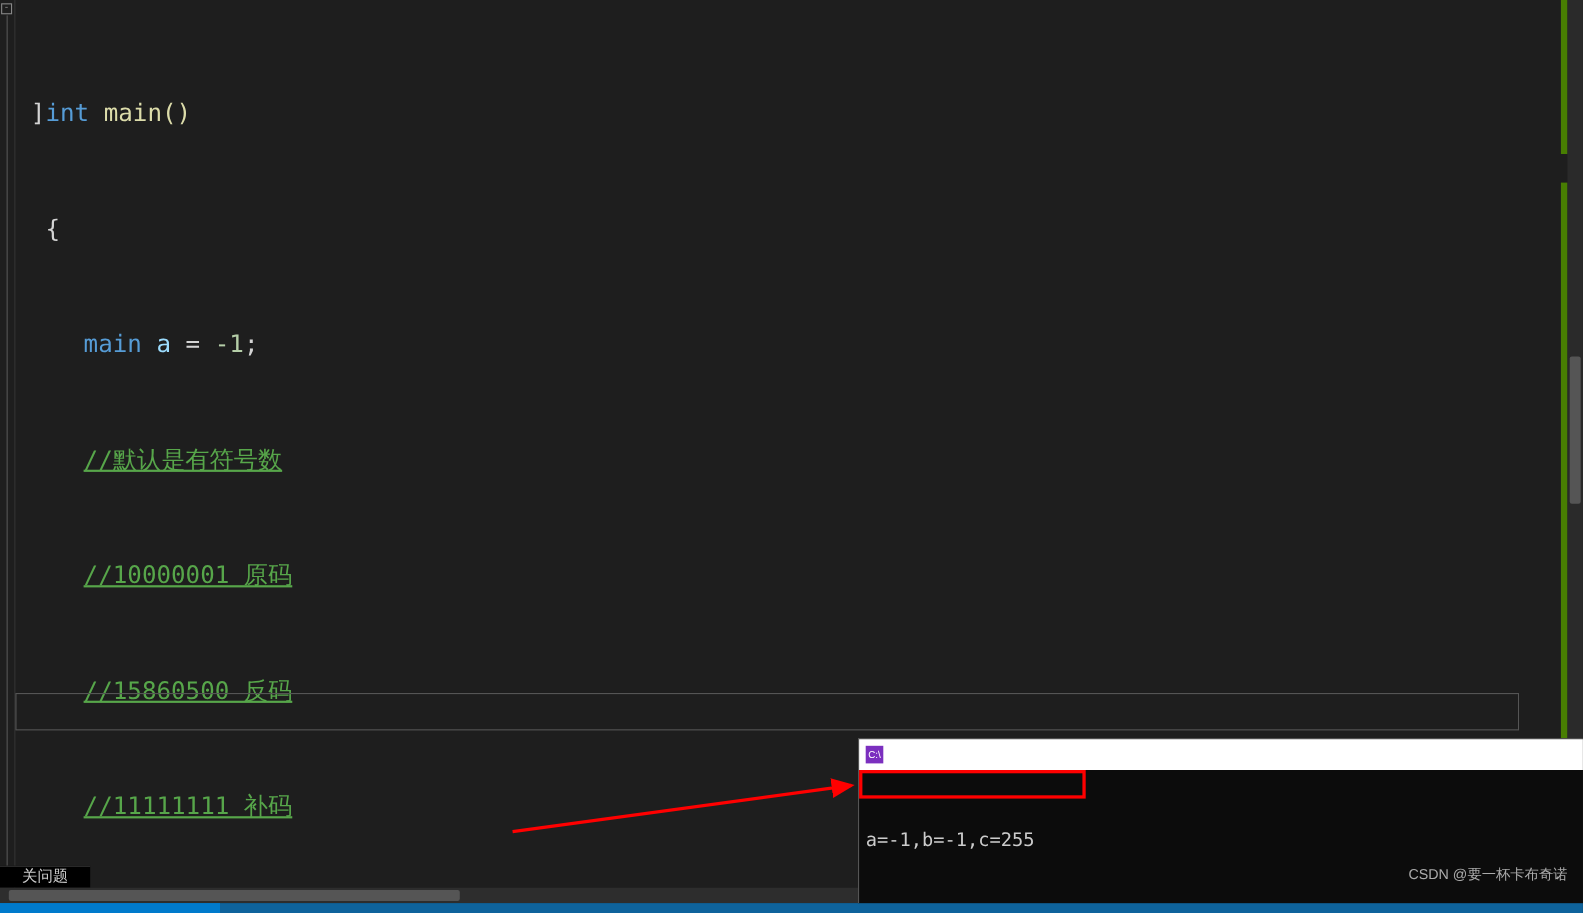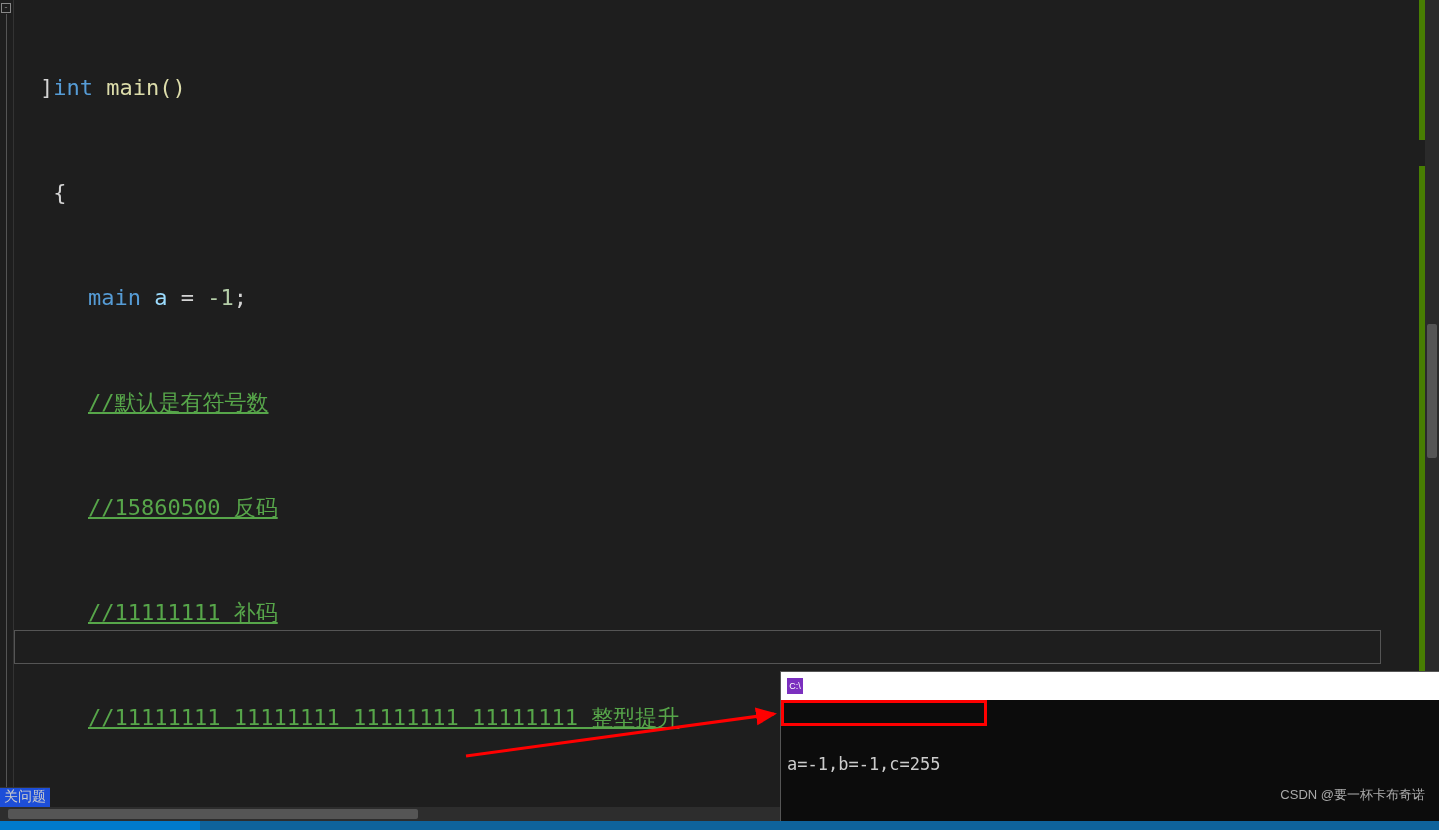--- a/index.html
+++ b/index.html
@@ -9,25 +9,24 @@
   font-size: 22px;
   width: 1439px;
   height: 830px;
   overflow: hidden;
   position: relative;
 }
 .editor {
   position: absolute;
   top: 0; left: 0; right: 0; bottom: 0;
   padding-left: 18px;
-  padding-top: 0;
+  padding-top: 16px;
   color: #d4d4d4;
   line-height: 35px;
   white-space: pre;
-  margin-left: 12px;
 }
 .gutter {
   position: absolute;
   top: 0; left: 0; bottom: 0;
   width: 14px;
   background: #1e1e1e;
   border-right: 1px solid #333;
 }
 .collapse-marker {
   position: absolute;
@@ -112,24 +111,24 @@
   background: #0e639c;
 }
 .status-blue {
   position: absolute; left: 0; height: 100%; width: 200px;
   background: #007acc;
 }
 .issues-tab {
   position: absolute;
   left: 0; bottom: 23px;
   height: 20px;
-  padding: 0 4px;
+  padding: 0 20px;
   font-size: 14px;
   color: #ccc;
-  background: #1d4ed8;
+  background: #000000;
   border-top: 1px solid #333;
 }
 .console-window {
   position: absolute;
   right: 0;
   bottom: 9px;
   width: 659px;
   height: 150px;
   background: #0c0c0c;
   border-top: 1px solid #555;
@@ -196,20 +195,21 @@
 <div class="gutter">
   <div class="collapse-marker" style="top:3px;">-</div>
   <div class="vline" style="top:14px; height:790px;"></div>
 </div>
 
 <div class="editor">
   <div class="code-line"><span class="punct">]</span><span class="kw">int</span><span> </span><span class="fn">main</span><span class="paren-h">()</span></div>
   <div class="code-line"> <span class="punct">{</span></div>
   <div class="code-line"><span class="indent"></span><span class="kw">main</span><span> </span><span class="var">a</span><span class="punct"> = </span><span class="num">-1</span><span class="punct">;</span></div>
   <div class="code-line"><span class="indent"></span><span class="comment">//默认是有符号数</span></div>
+  <div class="code-line"><span class="indent"></span><span class="comment">//10000001 原码</span></div>
   <div class="code-line"><span class="indent"></span><span class="comment">//15860500 反码</span></div>
   <div class="code-line"><span class="indent"></span><span class="comment">//11111111 补码</span></div>
   <div class="code-line"><span class="indent"></span><span class="comment">//11111111 11111111 11111111 11111111 整型提升</span></div>
   
   
   
   
   
   
   

